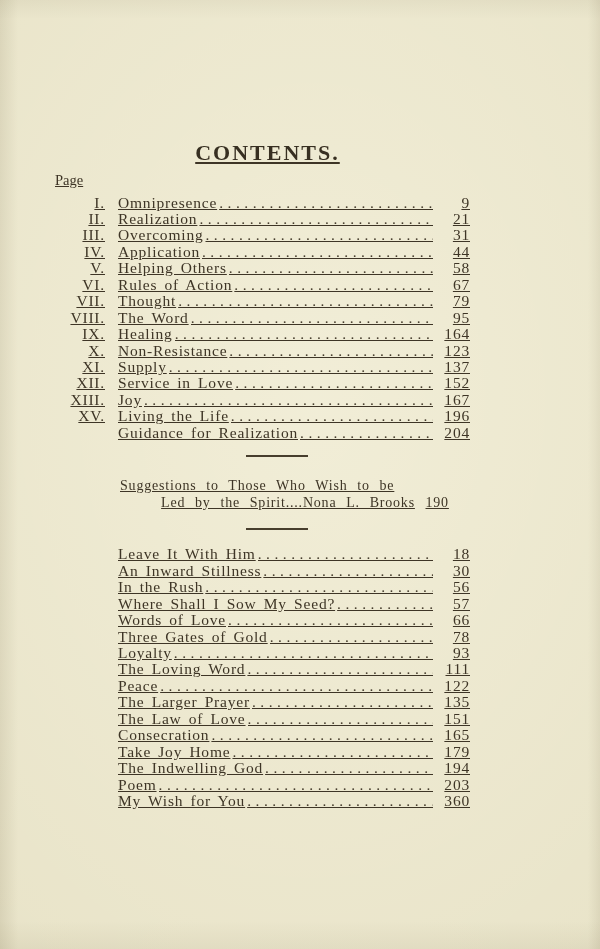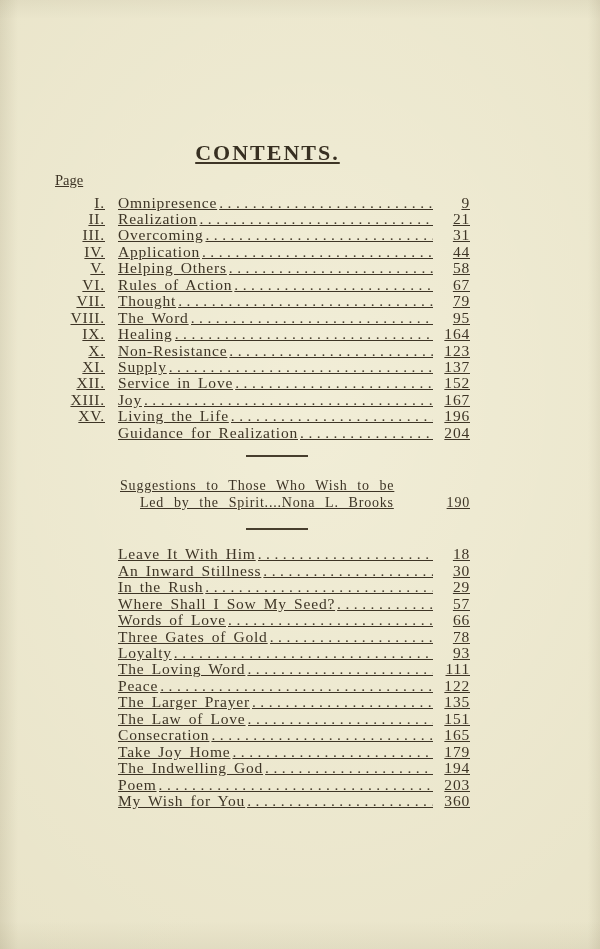--- a/index.html
+++ b/index.html
@@ -73,21 +73,21 @@
   .suggestions {
     margin-top: 21px;
     font-size: 14px;
     letter-spacing: 0.8px;
     word-spacing: 5.5px;
   }
   .sug-line1 { padding-left: 65px; line-height: 16.5px; white-space: nowrap; }
   .sug-line2 {
     display: flex;
     align-items: baseline;
-    justify-content: space-between;
+    justify-content: center;
     padding-left: 85px;
     line-height: 16.5px;
     white-space: nowrap;
   }
 </style>
 </head>
 <body>
 
 <div class="page">
   <div class="content">
@@ -230,21 +230,21 @@
           <span class="roman"></span>
           <span class="entry-title">An Inward Stillness</span>
           <span class="leader"></span>
           <span class="pagenum">30</span>
         </div>
 
         <div class="row">
           <span class="roman"></span>
           <span class="entry-title">In the Rush</span>
           <span class="leader"></span>
-          <span class="pagenum">29</span>
+          <span class="pagenum">56</span>
         </div>
 
         <div class="row">
           <span class="roman"></span>
           <span class="entry-title">Where Shall I Sow My Seed?</span>
           <span class="leader"></span>
           <span class="pagenum">57</span>
         </div>
 
         <div class="row">

